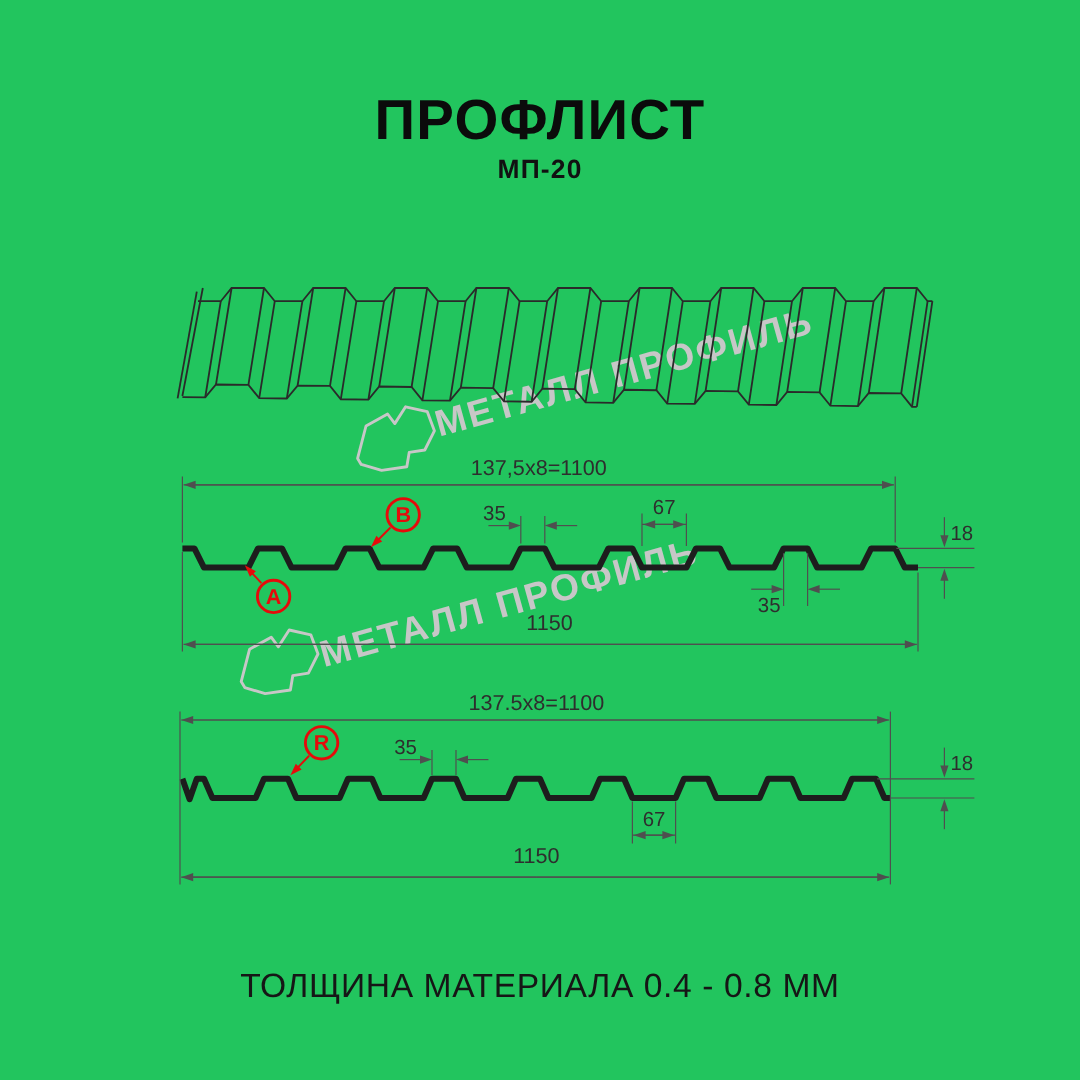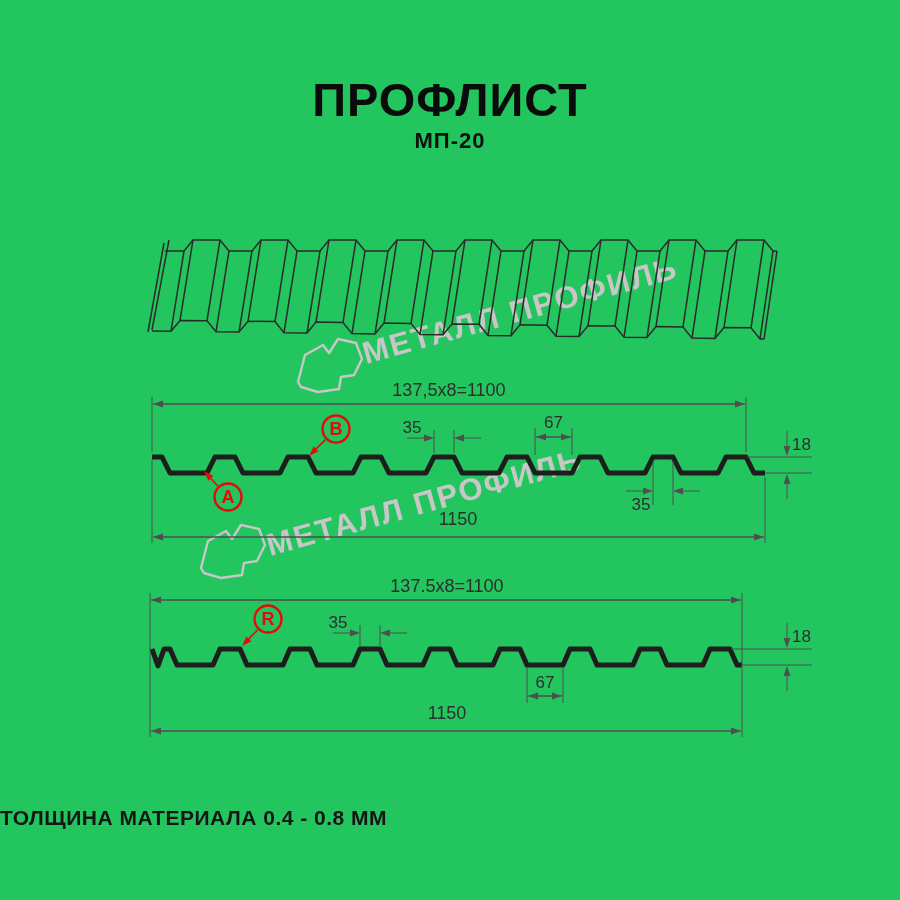--- a/index.html
+++ b/index.html
@@ -2,22 +2,22 @@
 <html><head>
 <meta charset="utf-8">
 <style>
   html,body{margin:0;padding:0;background:#ffffff;}
   #page{position:relative;width:900px;height:900px;background:#22c55e;overflow:hidden;
         font-family:"Liberation Sans",sans-serif;}
   .title{position:absolute;left:0;top:72px;width:900px;text-align:center;
          font-size:47px;font-weight:bold;letter-spacing:1px;color:#0b0b0b;}
   .subtitle{position:absolute;left:0;top:128px;width:900px;text-align:center;
          font-size:22px;font-weight:bold;letter-spacing:1px;color:#111;}
-  .footer{position:absolute;left:0;top:806px;width:900px;
-         font-size:21px;font-weight:bold;letter-spacing:0.5px;color:#161616;}
+  .footer{position:absolute;left:0;top:806px;width:900px;text-align:center;
+         font-size:28px;font-weight:normal;letter-spacing:0.5px;color:#161616;}
   svg text{font-family:"Liberation Sans",sans-serif;}
   .dim{font-size:17px;fill:#2e2e2e;}
   .dimBig{font-size:18px;fill:#2e2e2e;}
   .clt{font-size:18px;font-weight:bold;}
   .wmtext{font-size:31px;font-weight:bold;letter-spacing:2px;}
 </style>
 </head>
 <body>
 
 <div id="page">

